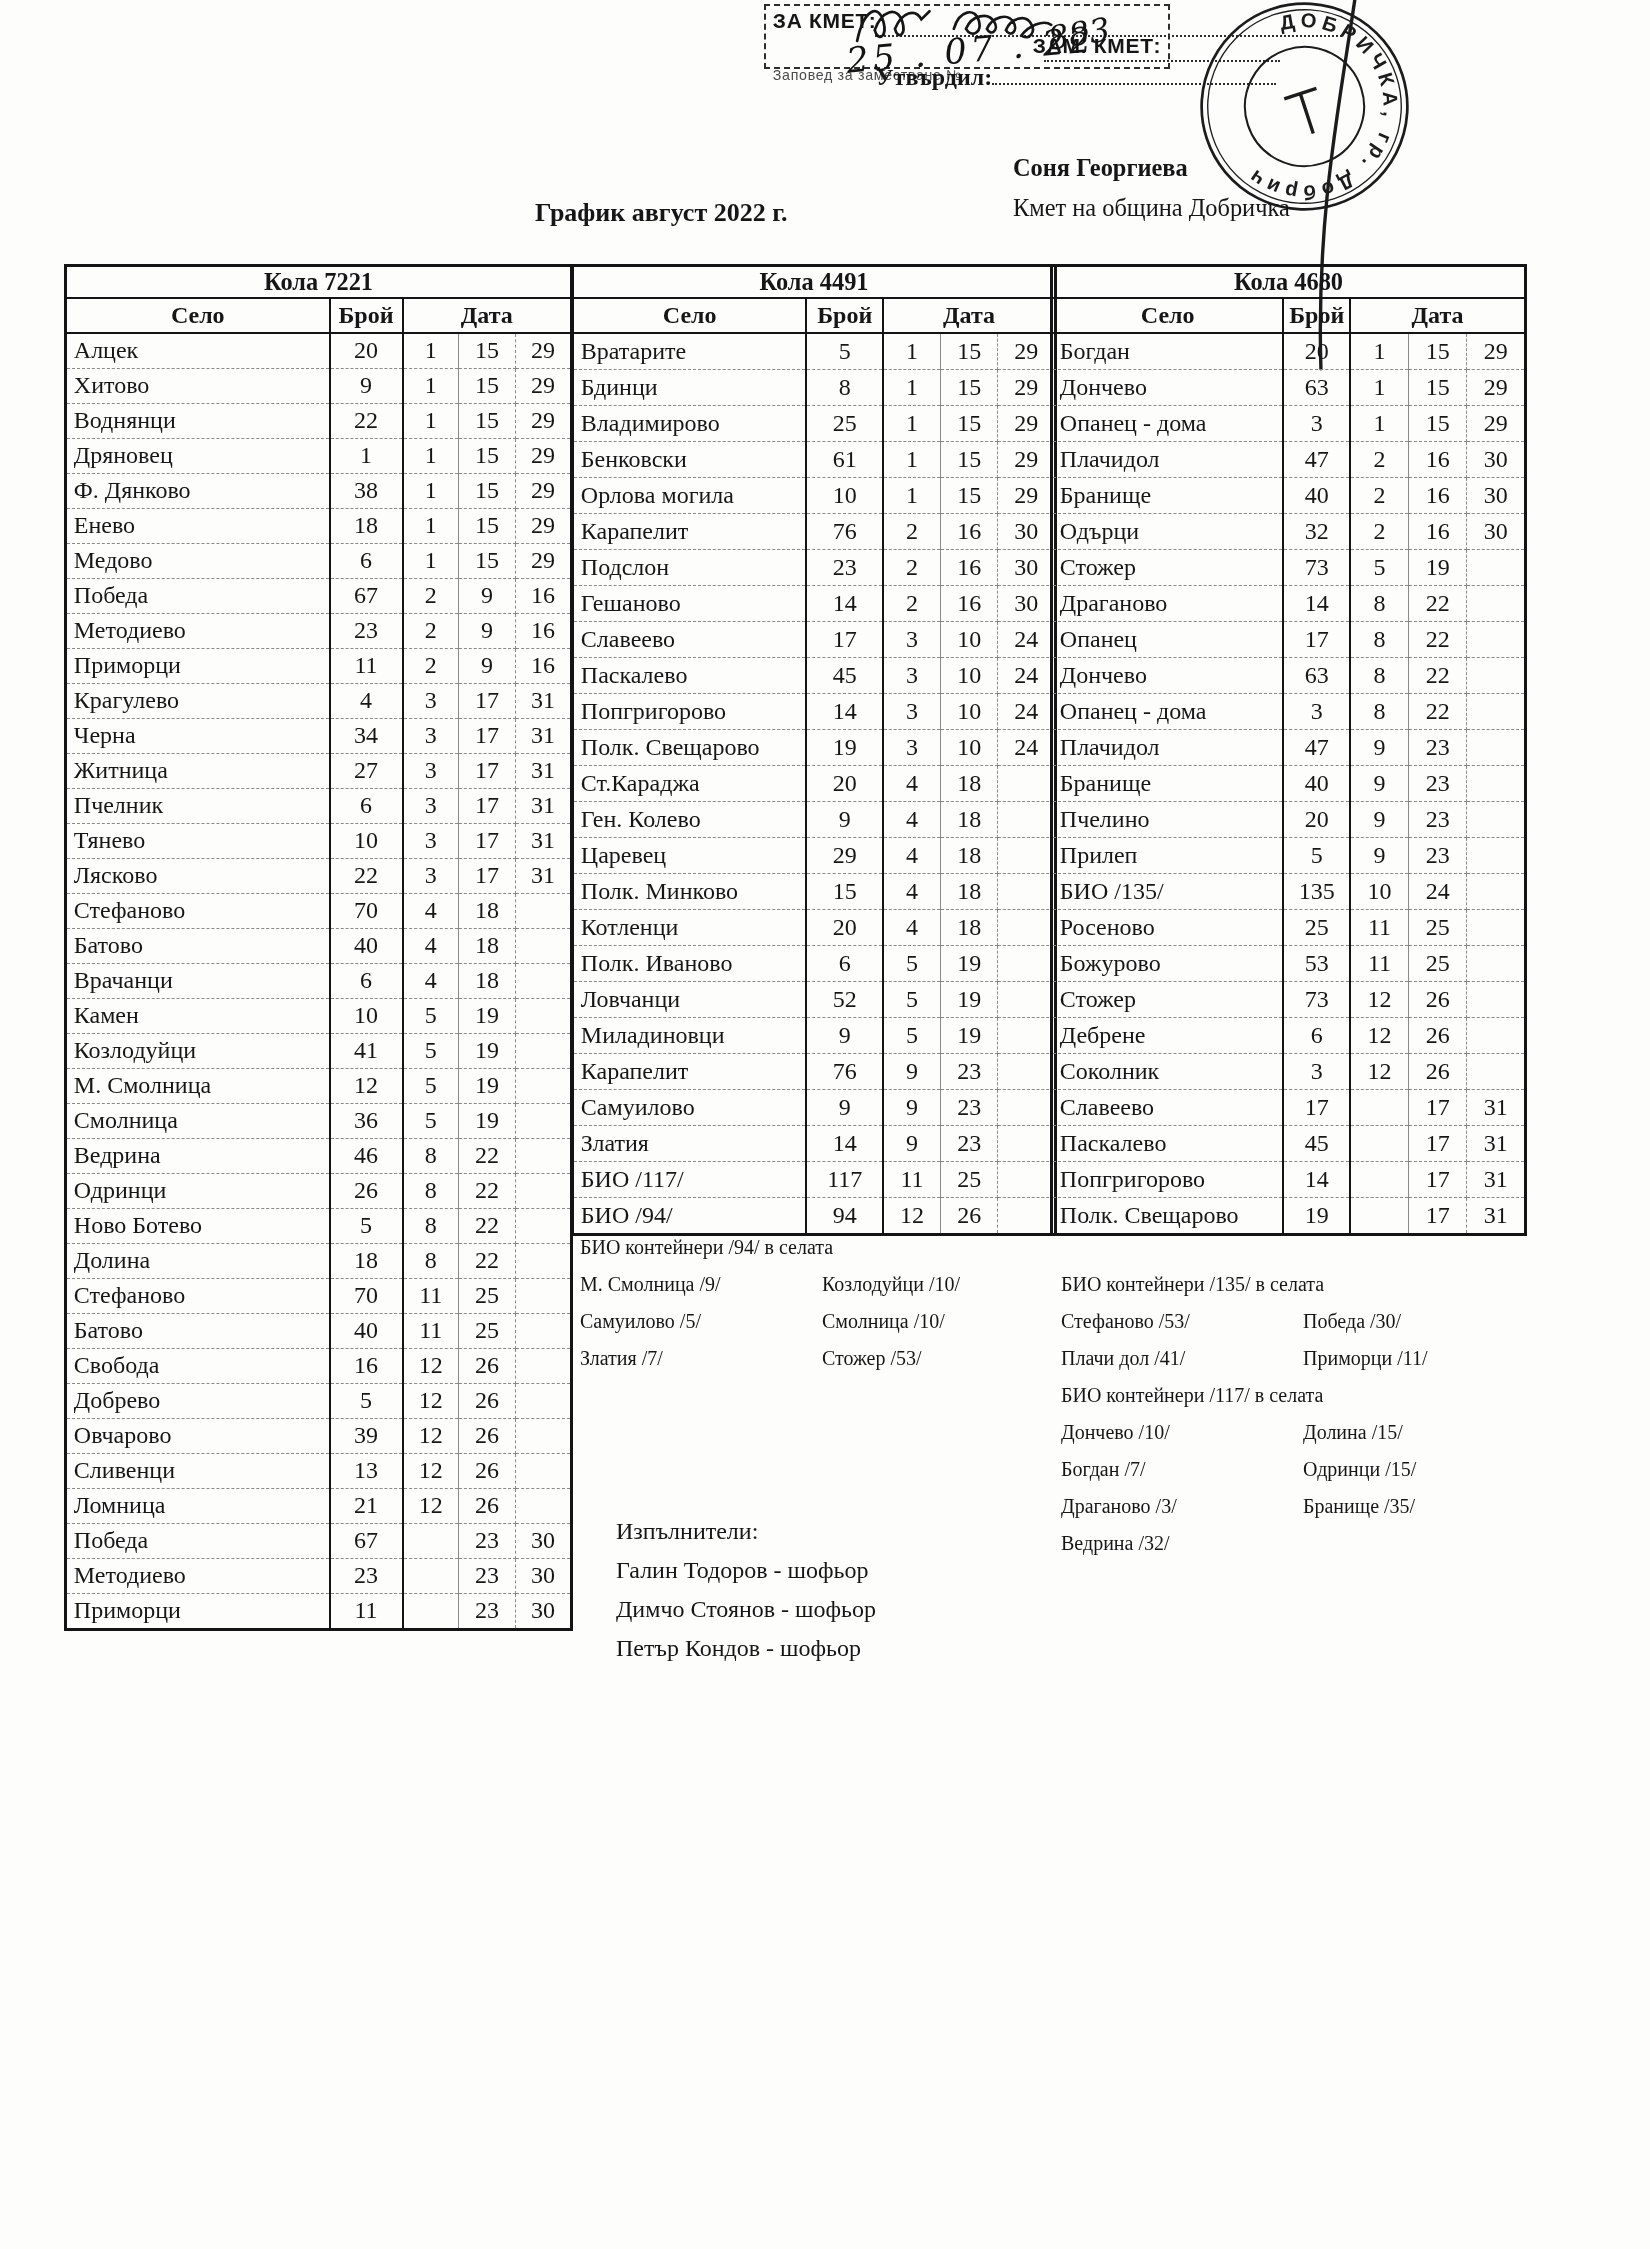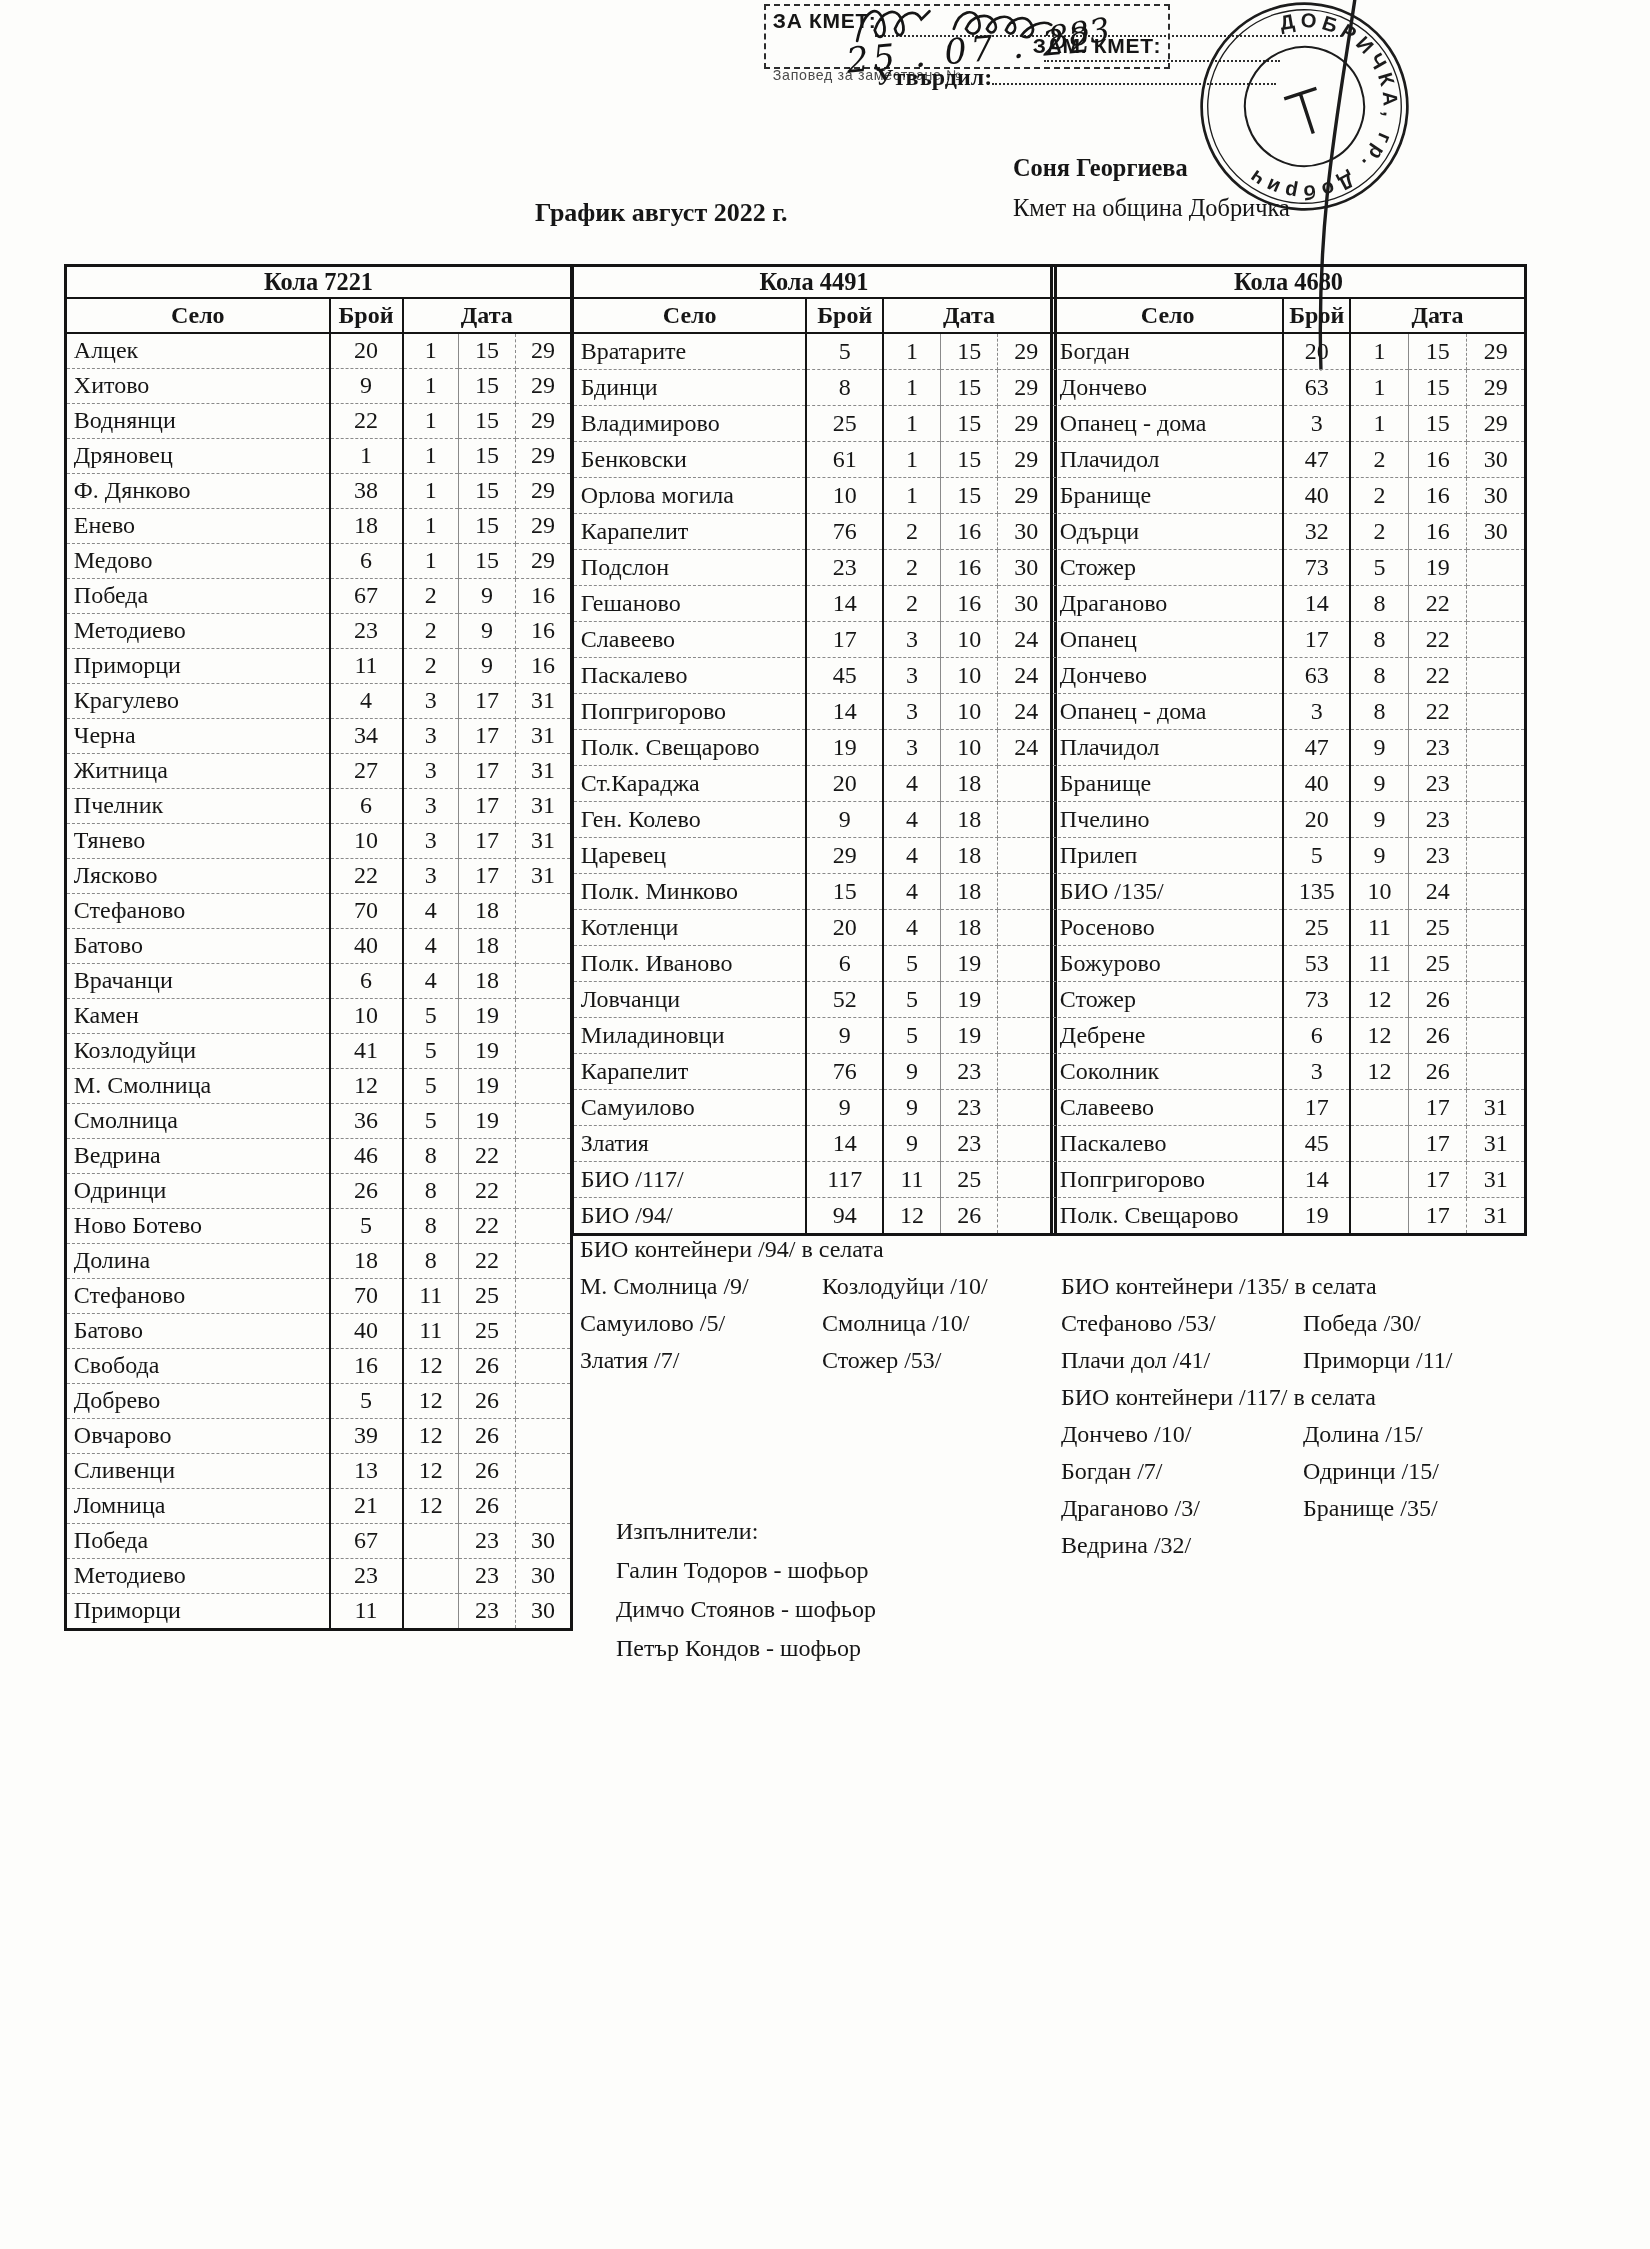--- a/index.html
+++ b/index.html
@@ -52,21 +52,21 @@
   tbody td{font-size:24px;border-bottom:0.7px dashed #8a8a8a;}
   .tg1 tbody td{height:34px;}
   .tg2 tbody td,.tg3 tbody td{height:35px;}
   td.cell-village{text-align:left;padding-left:6.8px;border-right:2.7px solid #141414;}
   td.cell-count{text-align:center;border-right:2.7px solid #141414;}
   td.cell-d1{text-align:center;border-right:0.7px solid #8a8a8a;}
   td.cell-d2{text-align:center;border-right:0.7px dashed #8a8a8a;}
   td.cell-d3{text-align:center;}
 
   
-  .notes{position:absolute;font-size:24px;}
+  .notes{position:absolute;font-size:20px;}
   .notes-4491{left:580px;top:1236px;width:460px;}
   .notes-4680{left:1061px;top:1273px;width:467px;}
   .note-line{position:relative;height:37px;}
   .note-left{position:absolute;left:0;top:0;}
   .note-right{position:absolute;left:242px;top:0;}
 
   
   .executors{position:absolute;left:580px;top:1518px;font-size:24px;margin-left:36px;}
   .exec-heading{height:39px;}
   .exec-item{height:39px;}

